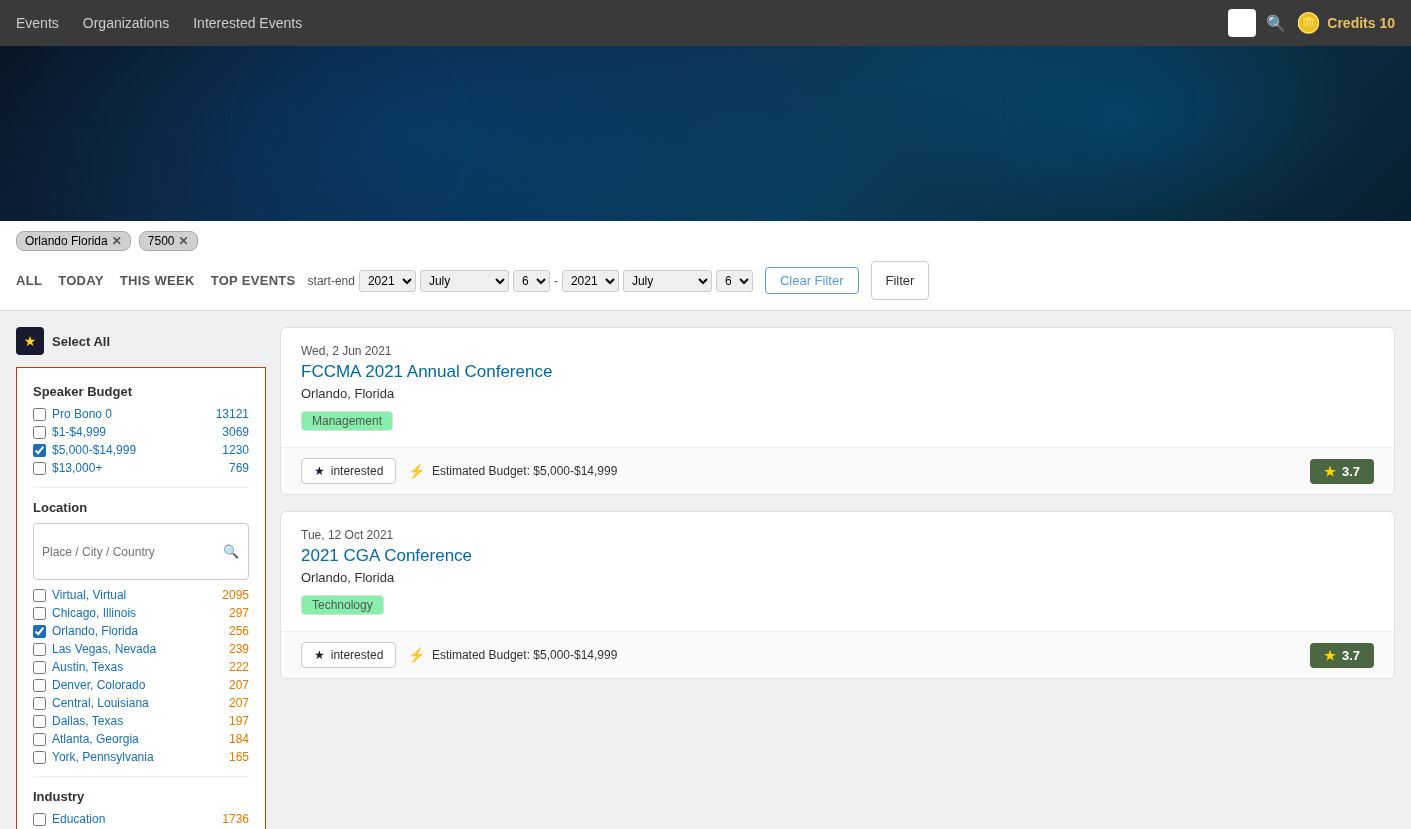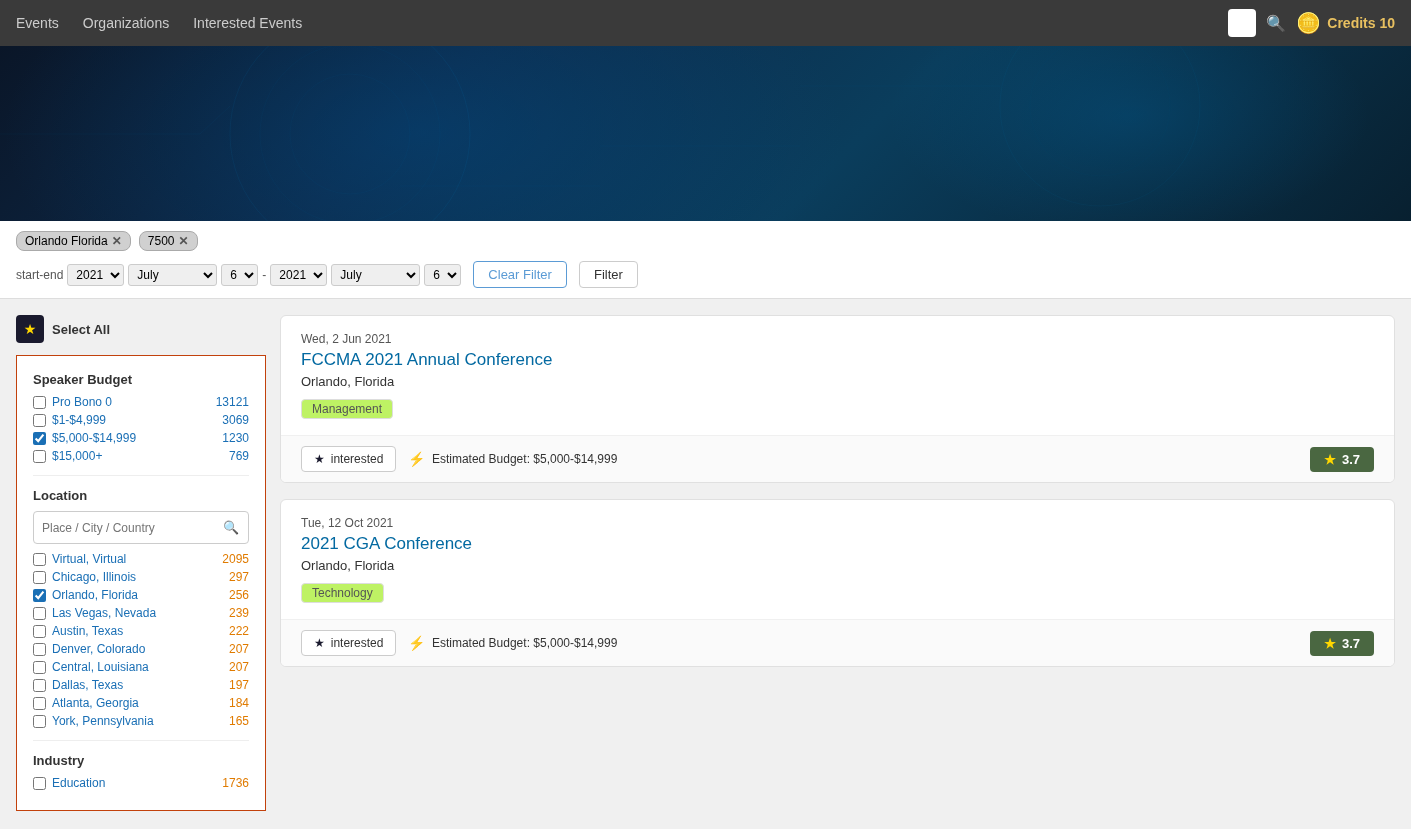--- a/index.html
+++ b/index.html
@@ -115,21 +115,21 @@
     .btn-clear-filter {
       padding: 5px 14px;
       border: 1px solid #5b9bd5;
       border-radius: 4px;
       background: #fff;
       color: #5b9bd5;
       font-size: 13px;
       cursor: pointer;
     }
     .btn-filter {
-      padding: 5px 14px;
+      padding: 11px 14px;
       border: 1px solid #ccc;
       border-radius: 4px;
       background: #fff;
       color: #333;
       font-size: 13px;
       cursor: pointer;
     }
 
     
     .main-content {
@@ -186,21 +186,21 @@
     .sidebar-item-count { font-size: 12px; color: #e07b00; }
     .sidebar-item-count.blue { color: #1a6fb5; }
     .sidebar-divider { border: none; border-top: 1px solid #eee; margin: 12px 0; }
 
     
     .location-search {
       display: flex;
       align-items: center;
       border: 1px solid #ccc;
       border-radius: 4px;
-      padding: 8px 8px;
+      padding: 20px 8px;
       margin-bottom: 8px;
       gap: 6px;
     }
     .location-search input {
       border: none;
       outline: none;
       font-size: 12px;
       flex: 1;
       color: #999;
     }
@@ -222,21 +222,21 @@
       color: #0369a1;
       text-decoration: none;
       font-weight: normal;
       cursor: pointer;
       display: block;
       margin-bottom: 4px;
     }
     .event-location { font-size: 13px; color: #333; margin-bottom: 10px; }
     .event-tag {
       display: inline-block;
-      background: #bef264;
+      background: #86efac;
       border: 1px solid #ddd;
       border-radius: 4px;
       padding: 2px 10px;
       font-size: 12px;
       color: #555;
       margin-bottom: 6px;
     }
     .event-card-footer {
       display: flex;
       align-items: center;
@@ -323,20 +323,26 @@
     <div class="filter-tag">
       <span>Orlando Florida</span>
       <span class="remove">✕</span>
     </div>
     <div class="filter-tag">
       <span>7500</span>
       <span class="remove">✕</span>
     </div>
   </div>
   <div class="filter-controls">
+    <div class="filter-tabs">
+      <span class="filter-tab">ALL</span>
+      <span class="filter-tab">TODAY</span>
+      <span class="filter-tab">THIS WEEK</span>
+      <span class="filter-tab">TOP EVENTS</span>
+    </div>
     <div class="date-range">
       <span>start-end</span>
       <select>
         <option>2021</option><option>2022</option><option>2023</option>
       </select>
       <select>
         <option>January</option><option>February</option><option>March</option><option>April</option>
         <option>May</option><option>June</option><option selected="">July</option><option>August</option>
         <option>September</option><option>October</option><option>November</option><option>December</option>
       </select>
@@ -392,21 +398,21 @@
       <div class="sidebar-item">
         <div class="sidebar-item-left">
           <input type="checkbox" class="checked-bg" checked="" style="">
           <span class="sidebar-item-label">$5,000-$14,999</span>
         </div>
         <span class="sidebar-item-count blue">1230</span>
       </div>
       <div class="sidebar-item">
         <div class="sidebar-item-left">
           <input type="checkbox" style="">
-          <span class="sidebar-item-label">$15,000+</span>
+          <span class="sidebar-item-label">$13,000+</span>
         </div>
         <span class="sidebar-item-count blue">769</span>
       </div>
 
       <hr class="sidebar-divider">
 
       <div class="sidebar-section-title">Location</div>
       <div class="location-search">
         <input type="text" placeholder="Place / City / Country" style="">
         <span class="location-search-icon">🔍</span>

